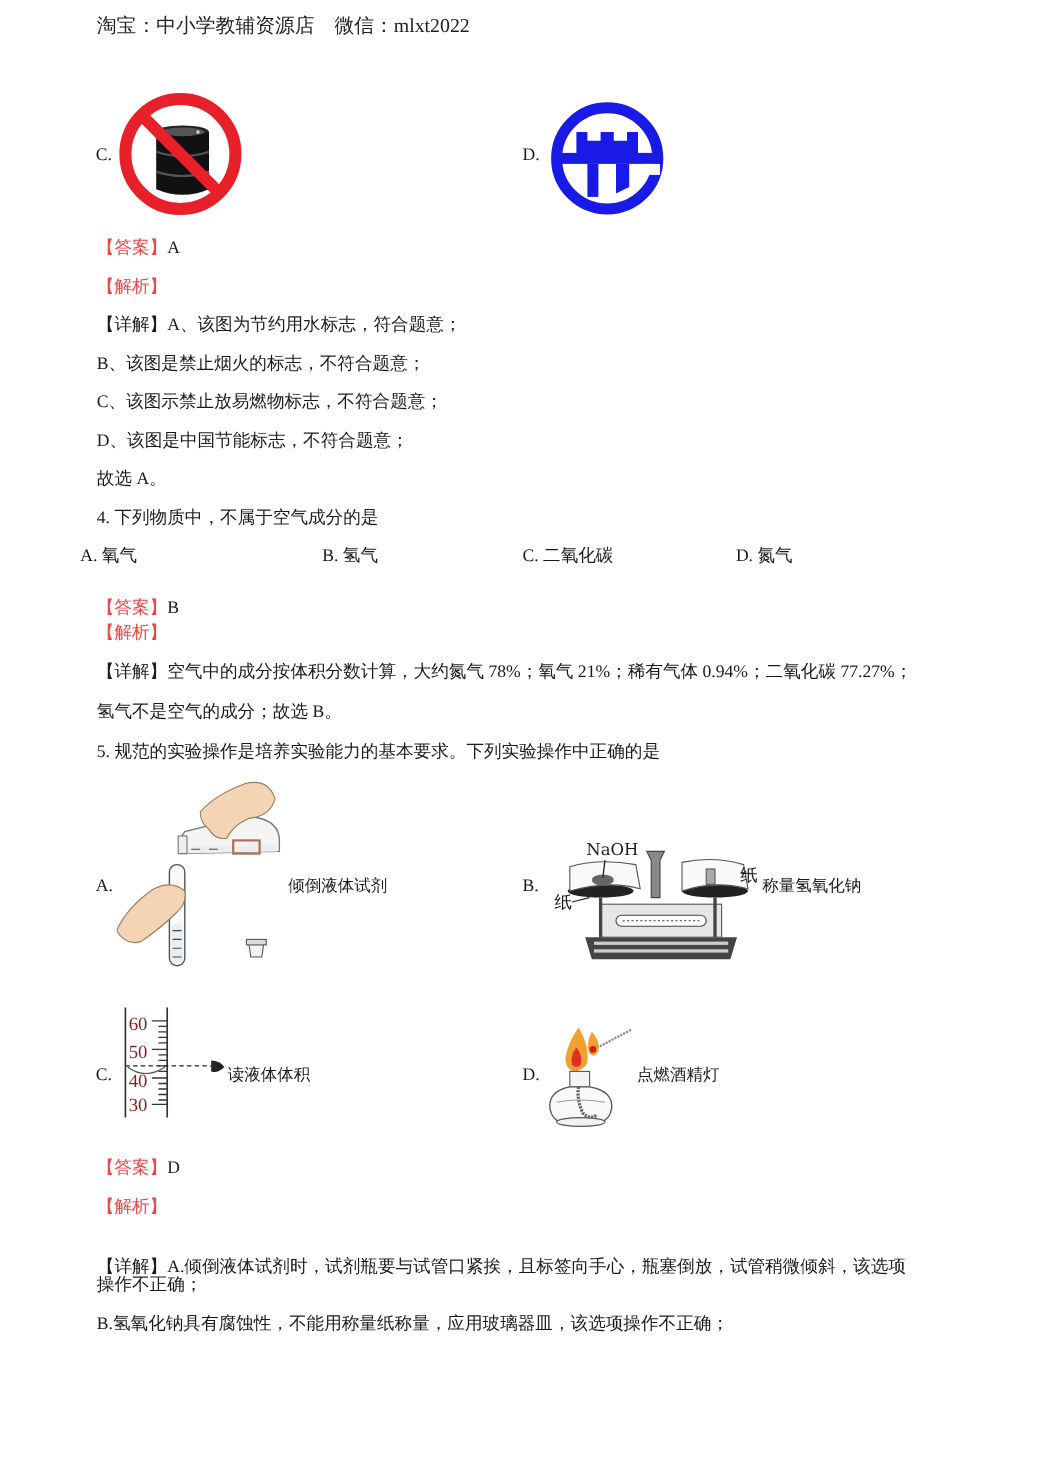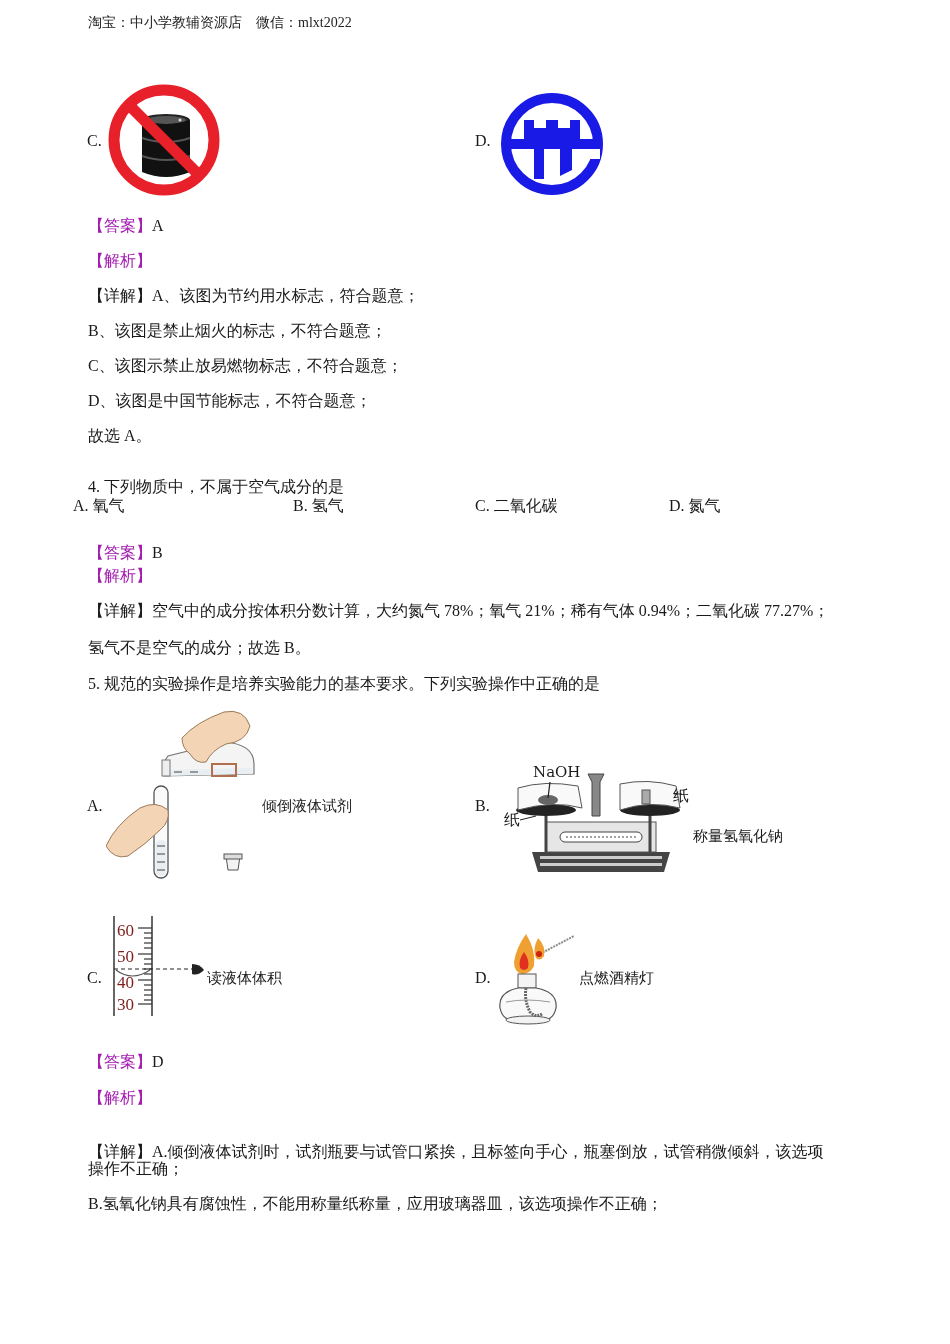--- a/index.html
+++ b/index.html
@@ -3,28 +3,28 @@
   <meta charset="utf-8">
   <style>
     html, body { margin: 0; padding: 0; background: #ffffff; }
     body {
       width: 950px; height: 1344px; position: relative; overflow: hidden;
       font-family: "Liberation Serif", "DejaVu Serif", serif;
       color: #1a1a1a;
     }
     .abs { position: absolute; }
     .header-line {
-      left: 88px; top: 14px; font-size: 14px; line-height: 18px; color: #222;
+      left: 88px; top: 14px; font-size: 18px; line-height: 18px; color: #222;
       white-space: pre;
     }
     .line {
       position: absolute; left: 88px; font-size: 16px; line-height: 20px;
       white-space: nowrap; color: #1a1a1a;
     }
-    .tag { color: #a21caf; }
+    .tag { color: #ef4444; }
     .opt-label { position: absolute; font-size: 16px; line-height: 20px; }
     .caption { position: absolute; font-size: 16px; line-height: 20px; font-family: Liberation Serif, serif; font-size: 15px; }
     .fig { position: absolute; }
     svg { display: block; }
   </style>
 </head>
 <body>
 
 <div class="abs header-line"><span>淘宝：中小学教辅资源店</span>    <span>微信：mlxt2022</span></div>
 
@@ -58,21 +58,21 @@
 </div>
 
 <div class="line" style="top:216px;"><span class="tag">【答案】</span><span>A</span></div>
 <div class="line tag" style="top:251px;">【解析】</div>
 <div class="line" style="top:286px;"><span>【详解】</span><span>A、该图为节约用水标志，符合题意；</span></div>
 <div class="line" style="top:321px;">B、该图是禁止烟火的标志，不符合题意；</div>
 <div class="line" style="top:356px;">C、该图示禁止放易燃物标志，不符合题意；</div>
 <div class="line" style="top:391px;">D、该图是中国节能标志，不符合题意；</div>
 <div class="line" style="top:426px;">故选 A。</div>
 
-<div class="line" style="top:461px;margin-top:16px;">4. 下列物质中，不属于空气成分的是</div>
+<div class="line" style="top:461px;">4. 下列物质中，不属于空气成分的是</div>
 <div class="opt-label" style="left:73px; top:496px;">A. 氧气</div>
 <div class="opt-label" style="left:293px; top:496px;">B. 氢气</div>
 <div class="opt-label" style="left:475px; top:496px;">C. 二氧化碳</div>
 <div class="opt-label" style="left:669px; top:496px;">D. 氮气</div>
 
 <div class="line" style="top:543px;text-align:right;"><span class="tag">【答案】</span><span>B</span></div>
 <div class="line tag" style="top:566px;">【解析】</div>
 <div class="line" style="top:601px;"><span>【详解】</span><span>空气中的成分按体积分数计算，大约氮气 78%；氧气 21%；稀有气体 0.94%；二氧化碳 77.27%；</span></div>
 <div class="line" style="top:638px;">氢气不是空气的成分；故选 B。</div>
 
@@ -132,21 +132,21 @@
 
     <rect x="138" y="30" width="8" height="14" fill="#aaa" stroke="#555"></rect>
 
     <line x1="16" y1="60" x2="32" y2="56" stroke="#222"></line>
     <line x1="170" y1="34" x2="178" y2="34" stroke="#222"></line>
   </svg>
 </div>
 <div class="abs" style="left:533px; top:763px; font-size:15px; font-family:'DejaVu Serif', serif;">NaOH</div>
 <div class="abs" style="left:504px; top:810px; font-size:16px; font-family:'DejaVu Sans', sans-serif;">纸</div>
 <div class="abs" style="left:673px; top:786px; font-size:16px; font-family:'DejaVu Sans', sans-serif;">纸</div>
-<div class="caption" style="left:693px; top:796px;margin-top:30px;">称量氢氧化钠</div>
+<div class="caption" style="left:693px; top:796px;">称量氢氧化钠</div>
 
 <div class="opt-label" style="left:87px; top:968px;">C.</div>
 <div class="fig" style="left:112px; top:914px;">
   <svg width="100" height="104" viewBox="0 0 100 104">
     <line x1="2" y1="2" x2="2" y2="102" stroke="#333" stroke-width="1.5"></line>
     <line x1="40" y1="2" x2="40" y2="102" stroke="#333" stroke-width="1.5"></line>
 
     <g stroke="#333" stroke-width="1.2">
       <line x1="26" y1="14" x2="40" y2="14"></line>
         <line x1="32" y1="19" x2="40" y2="19"></line>

